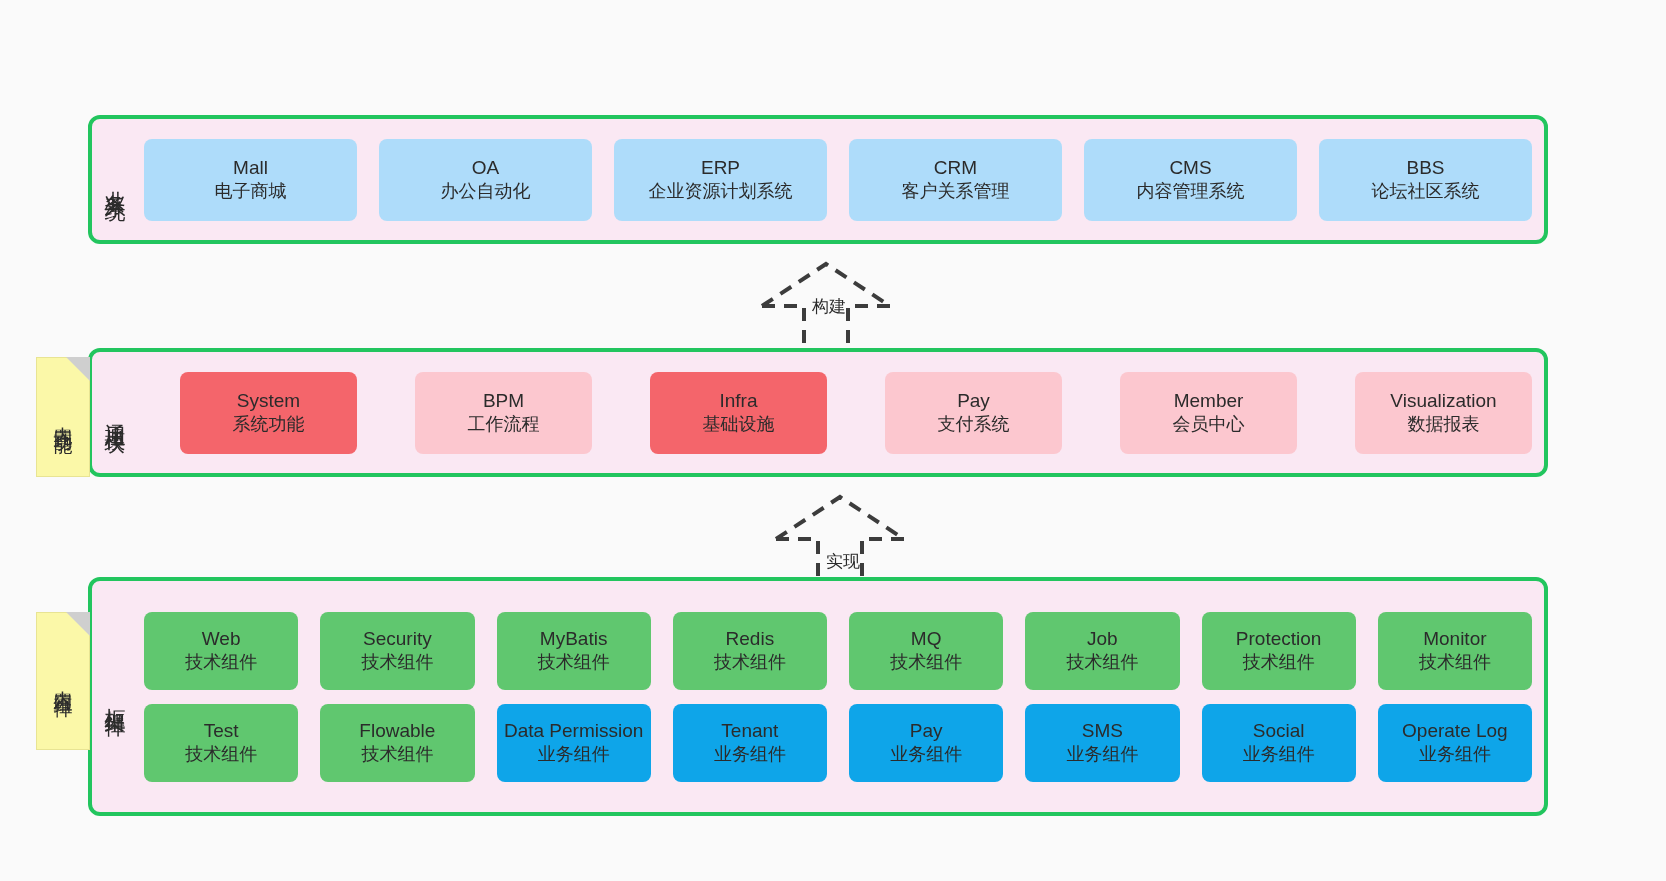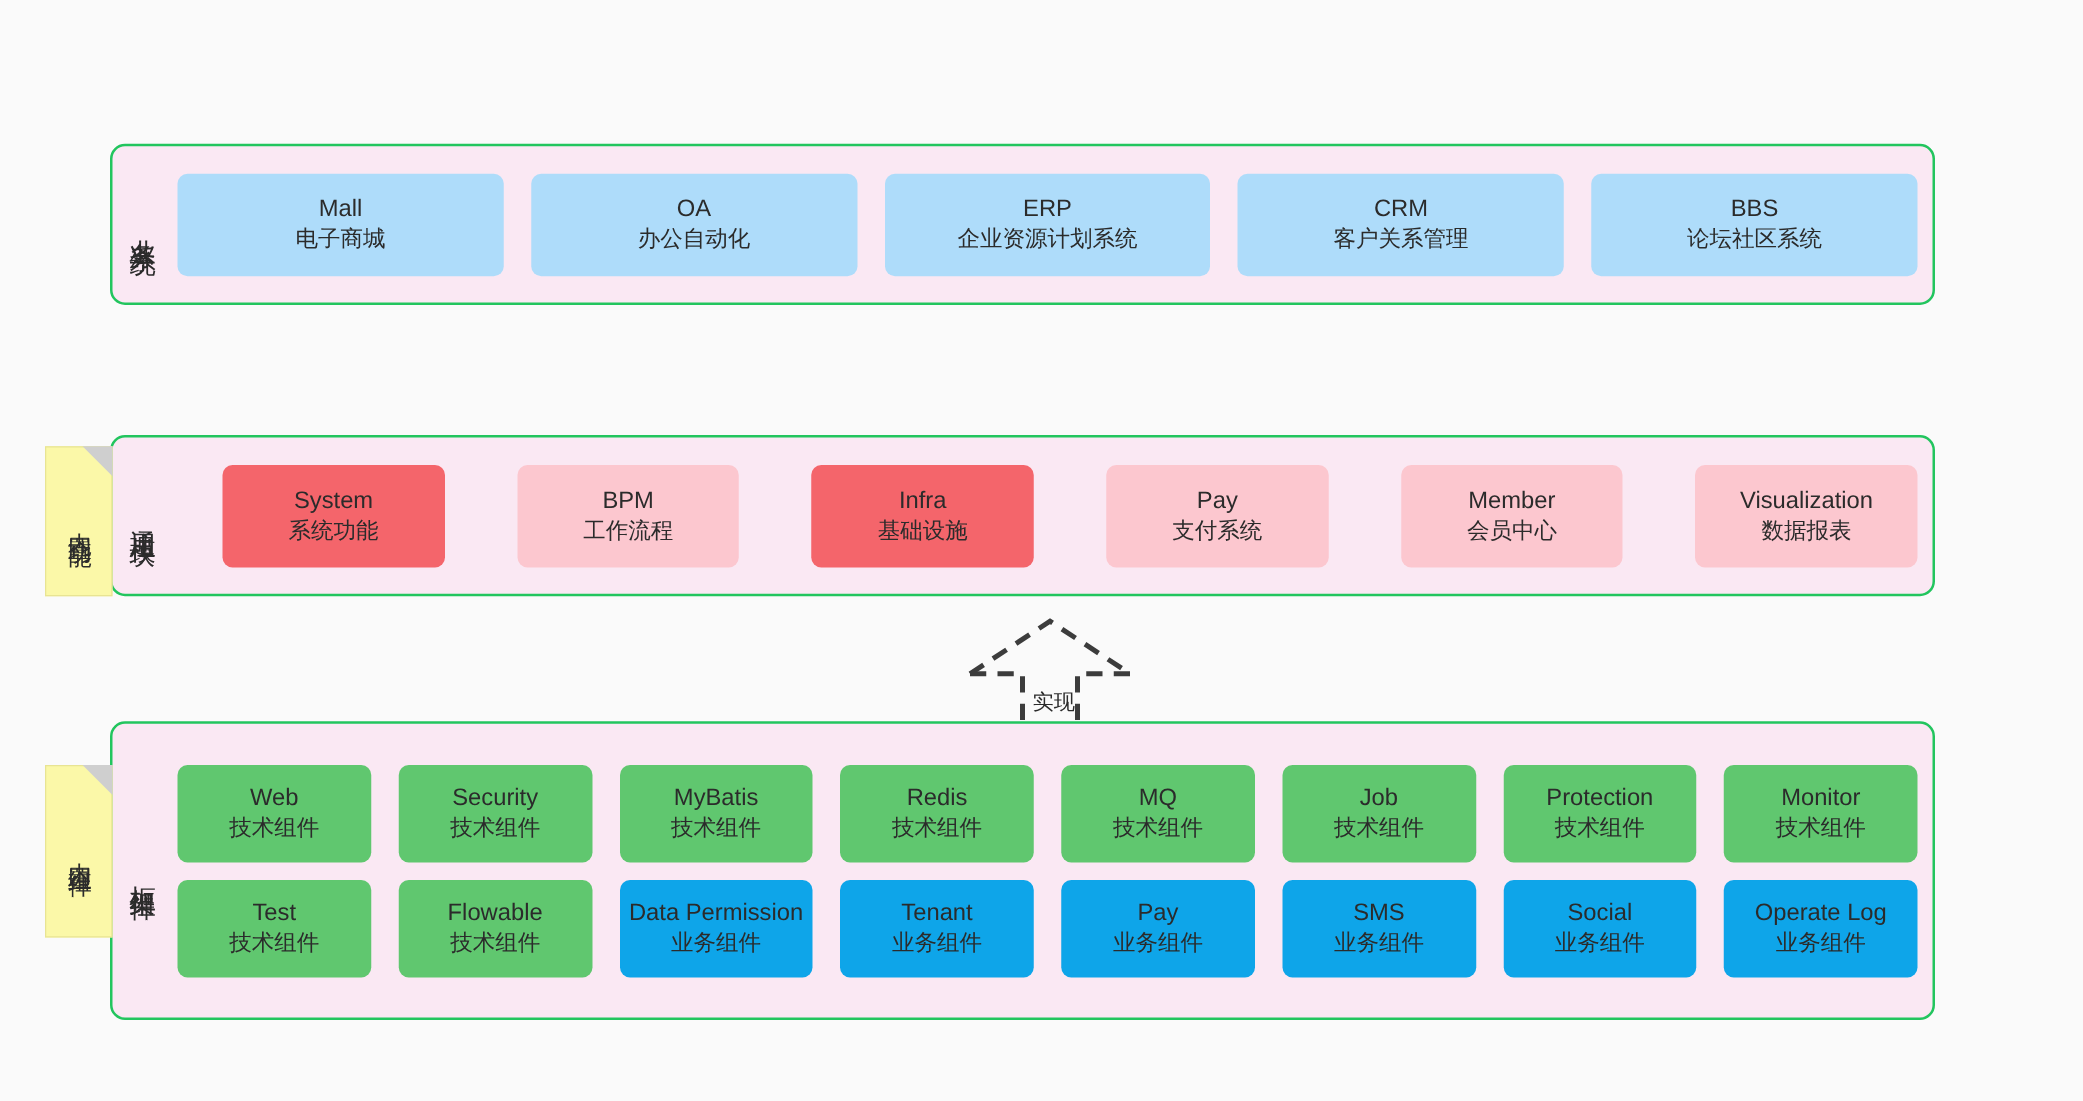--- a/index.html
+++ b/index.html
@@ -18,21 +18,21 @@
     position: absolute;
     inset: 0;
     background: #fafafa;
   }
 
   
   .layer {
     position: absolute;
     box-sizing: border-box;
     background: #fae8f3;
-    border: 2px solid #22c55e;
+    border: 4px solid #22c55e;
     border-radius: 12px;
     display: flex;
     align-items: stretch;
     z-index: 5;
   }
   .layer-label {
     flex: 0 0 auto;
     width: 46px;
     display: flex;
     align-items: center;
@@ -156,27 +156,39 @@
         </div>
         <div class="node blue h-biz">
           <span class="title">ERP</span>
           <span class="sub">企业资源计划系统</span>
         </div>
         <div class="node blue h-biz">
           <span class="title">CRM</span>
           <span class="sub">客户关系管理</span>
         </div>
         <div class="node blue h-biz">
+          <span class="title">CMS</span>
+          <span class="sub">内容管理系统</span>
+        </div>
+        <div class="node blue h-biz">
           <span class="title">BBS</span>
           <span class="sub">论坛社区系统</span>
         </div>
       </div>
     </div>
   </div>
 
+  <div class="arrow" style="left:756px; top:258px; width:176px; height:90px;">
+    <svg width="176" height="90" viewBox="0 0 176 90">
+      <path d="M 6 48 L 70 6 L 134 48" fill="none" stroke="#3c3c3c" stroke-width="4" stroke-dasharray="13,9" stroke-linecap="butt"></path>
+      <path d="M 6 48 L 48 48 L 48 90" fill="none" stroke="#3c3c3c" stroke-width="4" stroke-dasharray="13,9" stroke-linecap="butt"></path>
+      <path d="M 134 48 L 92 48 L 92 90" fill="none" stroke="#3c3c3c" stroke-width="4" stroke-dasharray="13,9" stroke-linecap="butt"></path>
+    </svg>
+    <span class="arrow-label" style="left:56px; top:37px;">构建</span>
+  </div>
 
   <div class="layer" style="left:88px; top:348px; width:1460px; height:129px;">
     <div class="layer-label">通用模块</div>
     <div class="layer-body">
       <div class="row">
         <div class="node red h-mod">
           <span class="title">System</span>
           <span class="sub">系统功能</span>
         </div>
         <div class="node pink h-mod">

